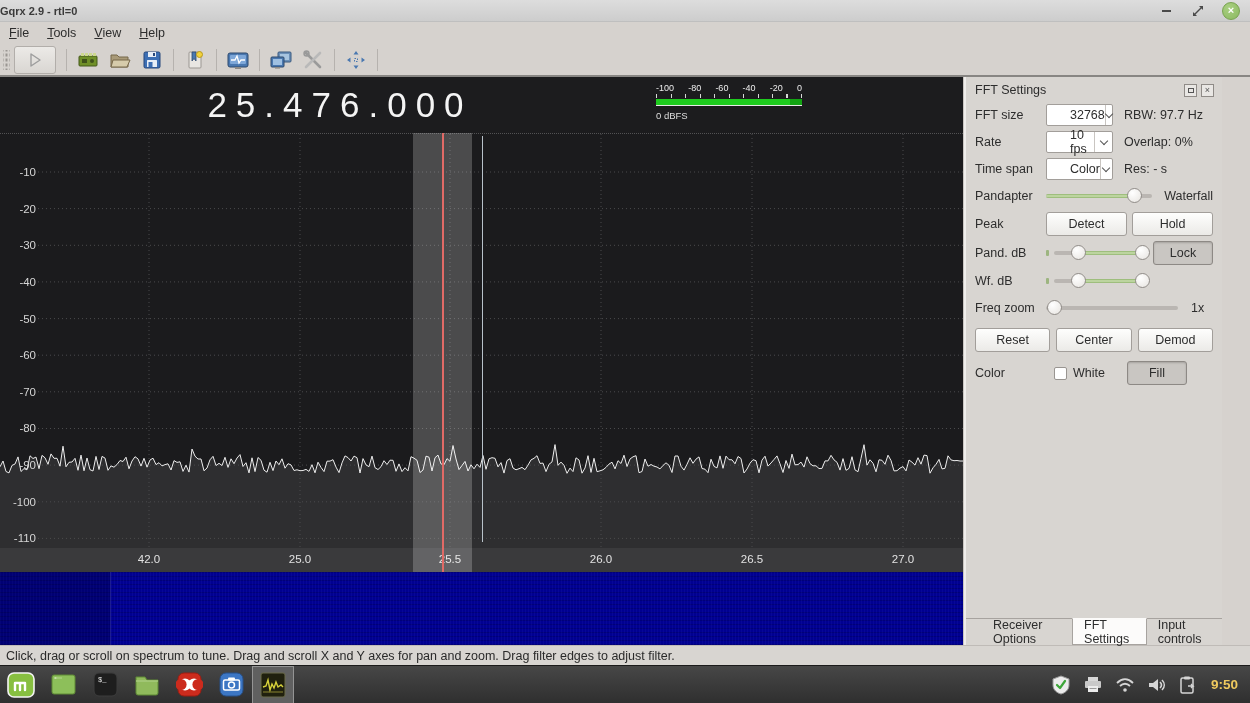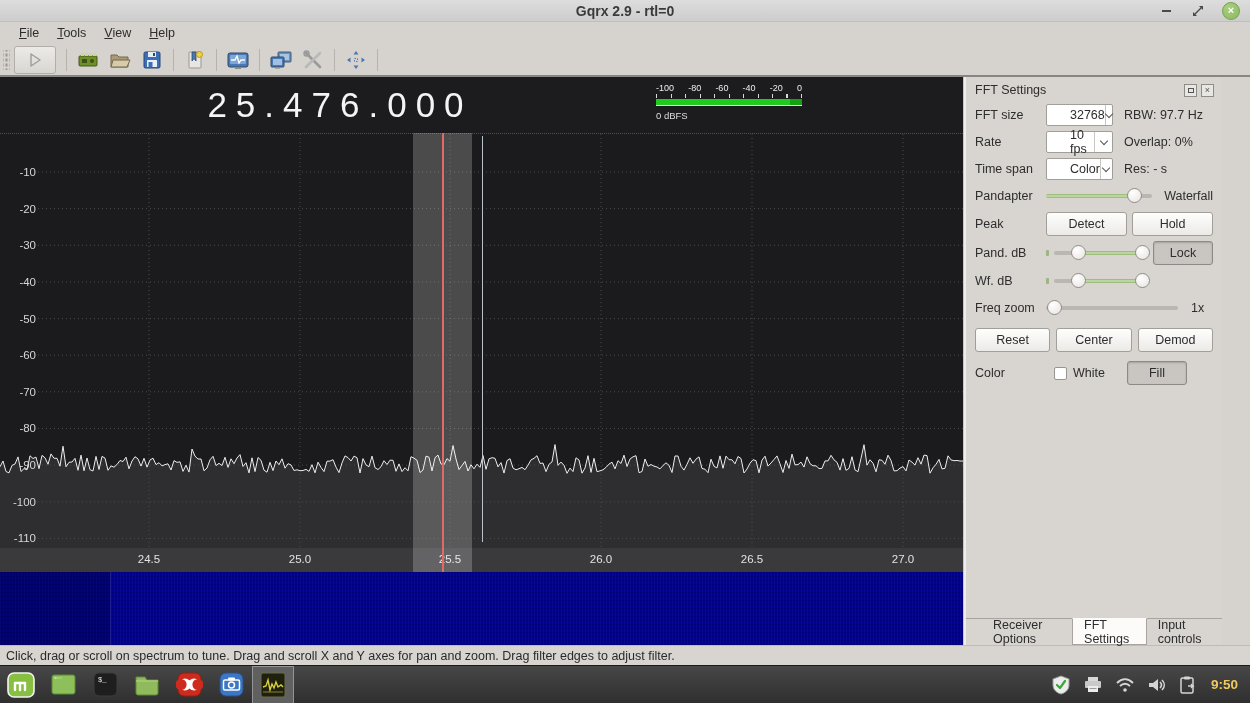--- a/index.html
+++ b/index.html
@@ -1,28 +1,28 @@
 <!DOCTYPE html>
 <html><head>
 <meta charset="utf-8">
 <style>
   *{margin:0;padding:0;box-sizing:border-box}
   html,body{width:1250px;height:703px;overflow:hidden}
   body{font-family:"Liberation Sans",sans-serif;background:#d6d2ce;position:relative}
 
   
   .titlebar{height:22px;background:linear-gradient(#dddddd,#cdcdcd);position:relative;display:flex;align-items:center;border-bottom:1px solid #bfbfbf}
-  .title{position:absolute;left:0;right:0;text-align:center;font-size:14px;font-weight:bold;color:#3a3a3a}
+  .title{position:absolute;left:0;right:0;font-size:11px;font-weight:bold;color:#3a3a3a}
   .wincontrols{margin-left:auto;display:flex;align-items:center;gap:16px;padding-right:10px;z-index:2}
   .winbtn{display:flex;align-items:center;justify-content:center;width:16px;height:16px;cursor:default}
   .minimize-glyph{width:9px;height:2px;background:#4a4a4a}
   .closebtn{width:18px;height:18px;border-radius:50%;background:radial-gradient(circle at 35% 30%,#a9cf82,#8bb95f);border:1px solid #79a350;color:#fff;font-size:11px;font-weight:bold;display:flex;align-items:center;justify-content:center;line-height:1}
 
   
-  .menubar{height:22px;display:flex;align-items:center;padding-left:10px;background:#d6d2ce}
+  .menubar{height:22px;display:flex;align-items:center;background:#d6d2ce}
   .menuitem{font-size:12.5px;color:#2d2d2d;padding:2px 9px}
   .menuitem u{text-decoration:underline}
 
   
   .toolbar{height:33px;display:flex;align-items:center;background:#d6d2ce;border-bottom:2px solid #14141466;padding-left:3px}
   .tb-handle{width:7px;height:20px;margin-right:2px;background-image:radial-gradient(#9a9692 1px,transparent 1.2px);background-size:4px 5px;background-position:center}
   .tbtn-frame{width:42px;height:28px;border:1px solid #b2aeaa;border-radius:3px;background:linear-gradient(#eceae7,#d9d6d2);display:flex;align-items:center;justify-content:center;margin:0 5px 0 2px}
   .tbtn{width:32px;height:28px;display:flex;align-items:center;justify-content:center}
   .tsep{width:1px;height:22px;background:#b6b2ae;margin:0 5px}
 
@@ -261,21 +261,21 @@
       <div class="ylabel" style="top:324px">-90</div>
       <div class="ylabel" style="top:361px">-100</div>
       <div class="ylabel" style="top:397px">-110</div>
     </div>
 
     <div class="filterbox"></div>
     <div class="tuneline"></div>
     <div class="centerline"></div>
 
     <div class="xaxis">
-      <div class="xlabel" style="left:127px">24.5</div>
+      <div class="xlabel" style="left:127px">42.0</div>
       <div class="xlabel" style="left:278px">25.0</div>
       <div class="xlabel" style="left:428px">25.5</div>
       <div class="xlabel" style="left:579px">26.0</div>
       <div class="xlabel" style="left:730px">26.5</div>
       <div class="xlabel" style="left:881px">27.0</div>
     </div>
 
     <div class="waterfall"></div>
   </div>
 

